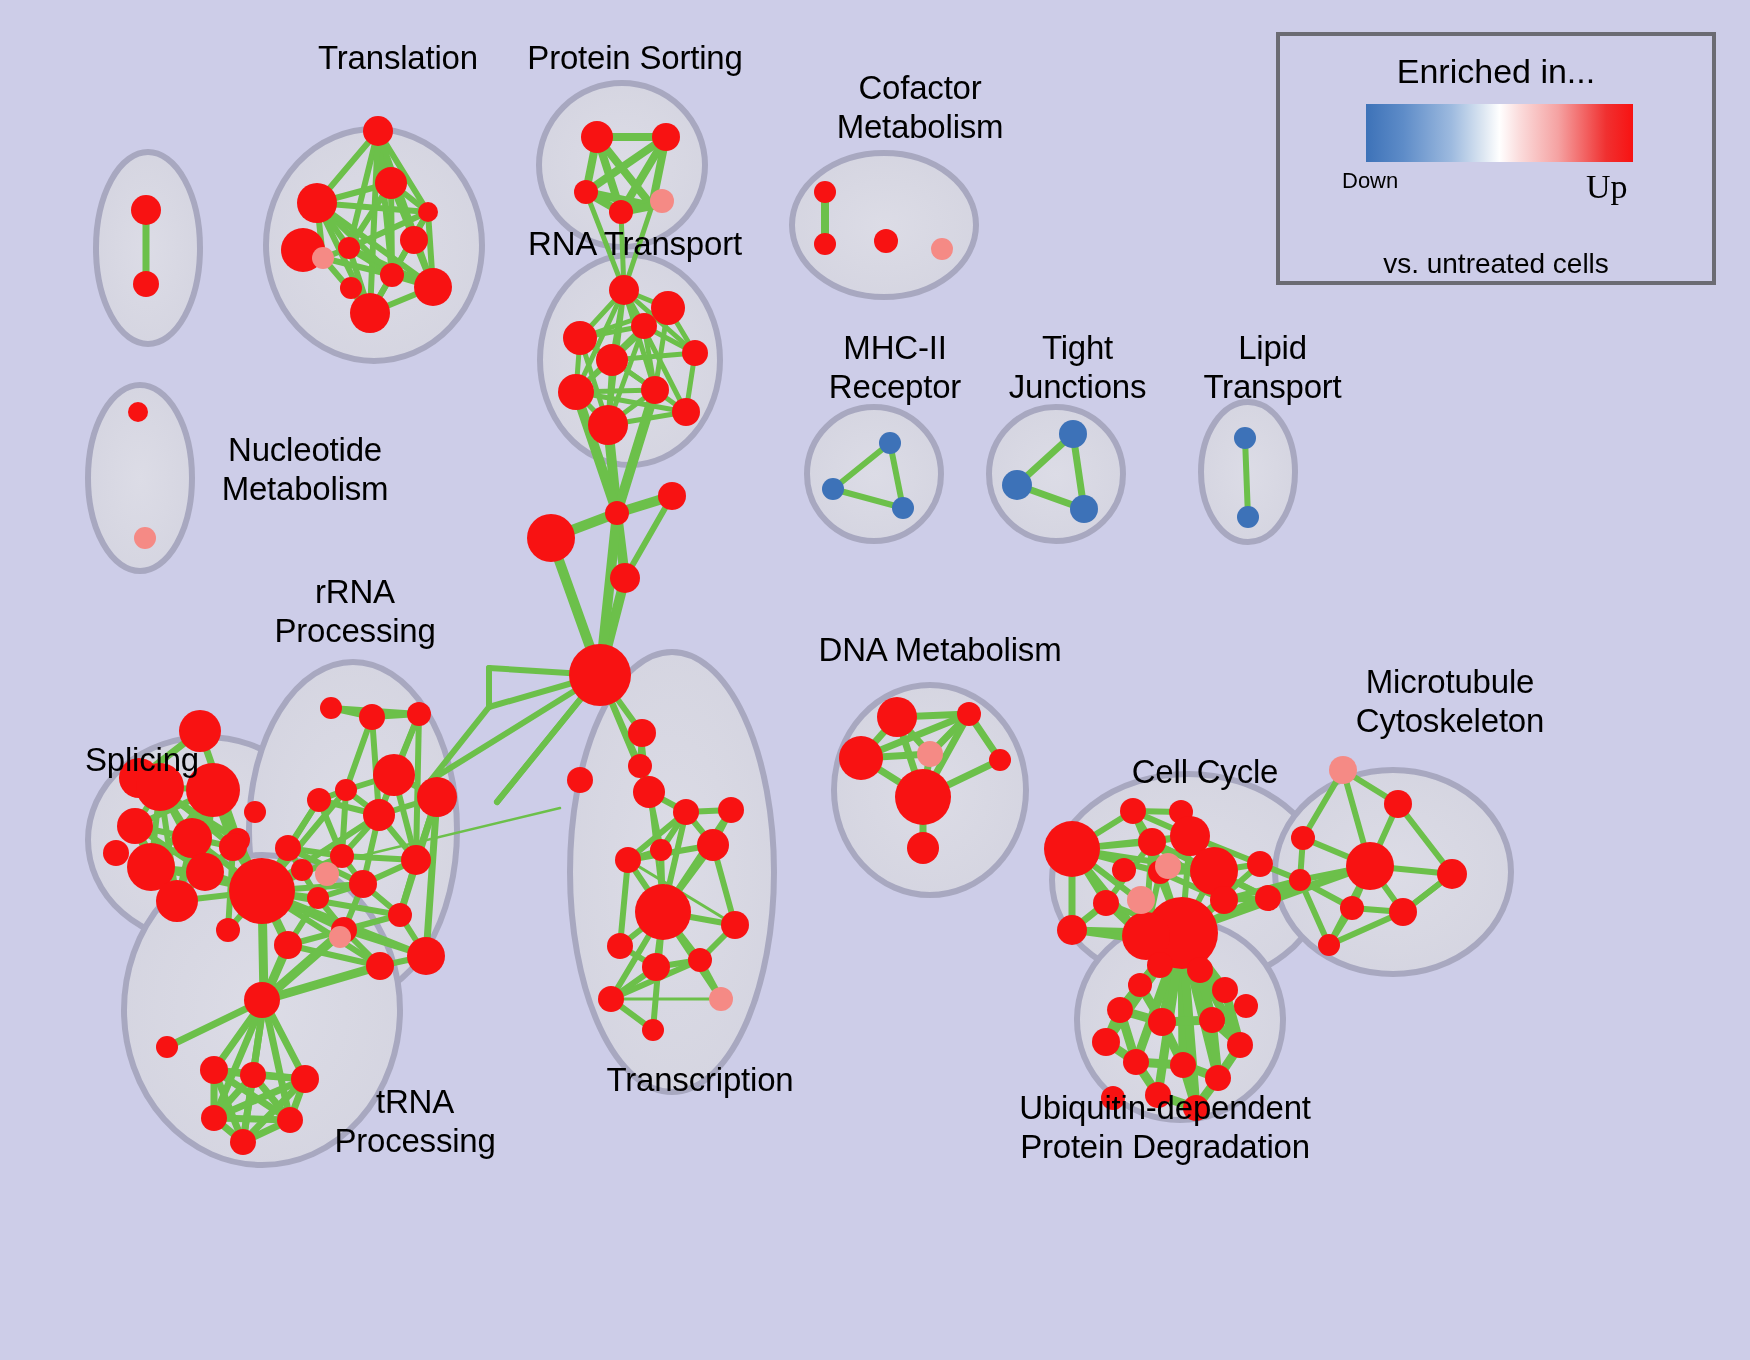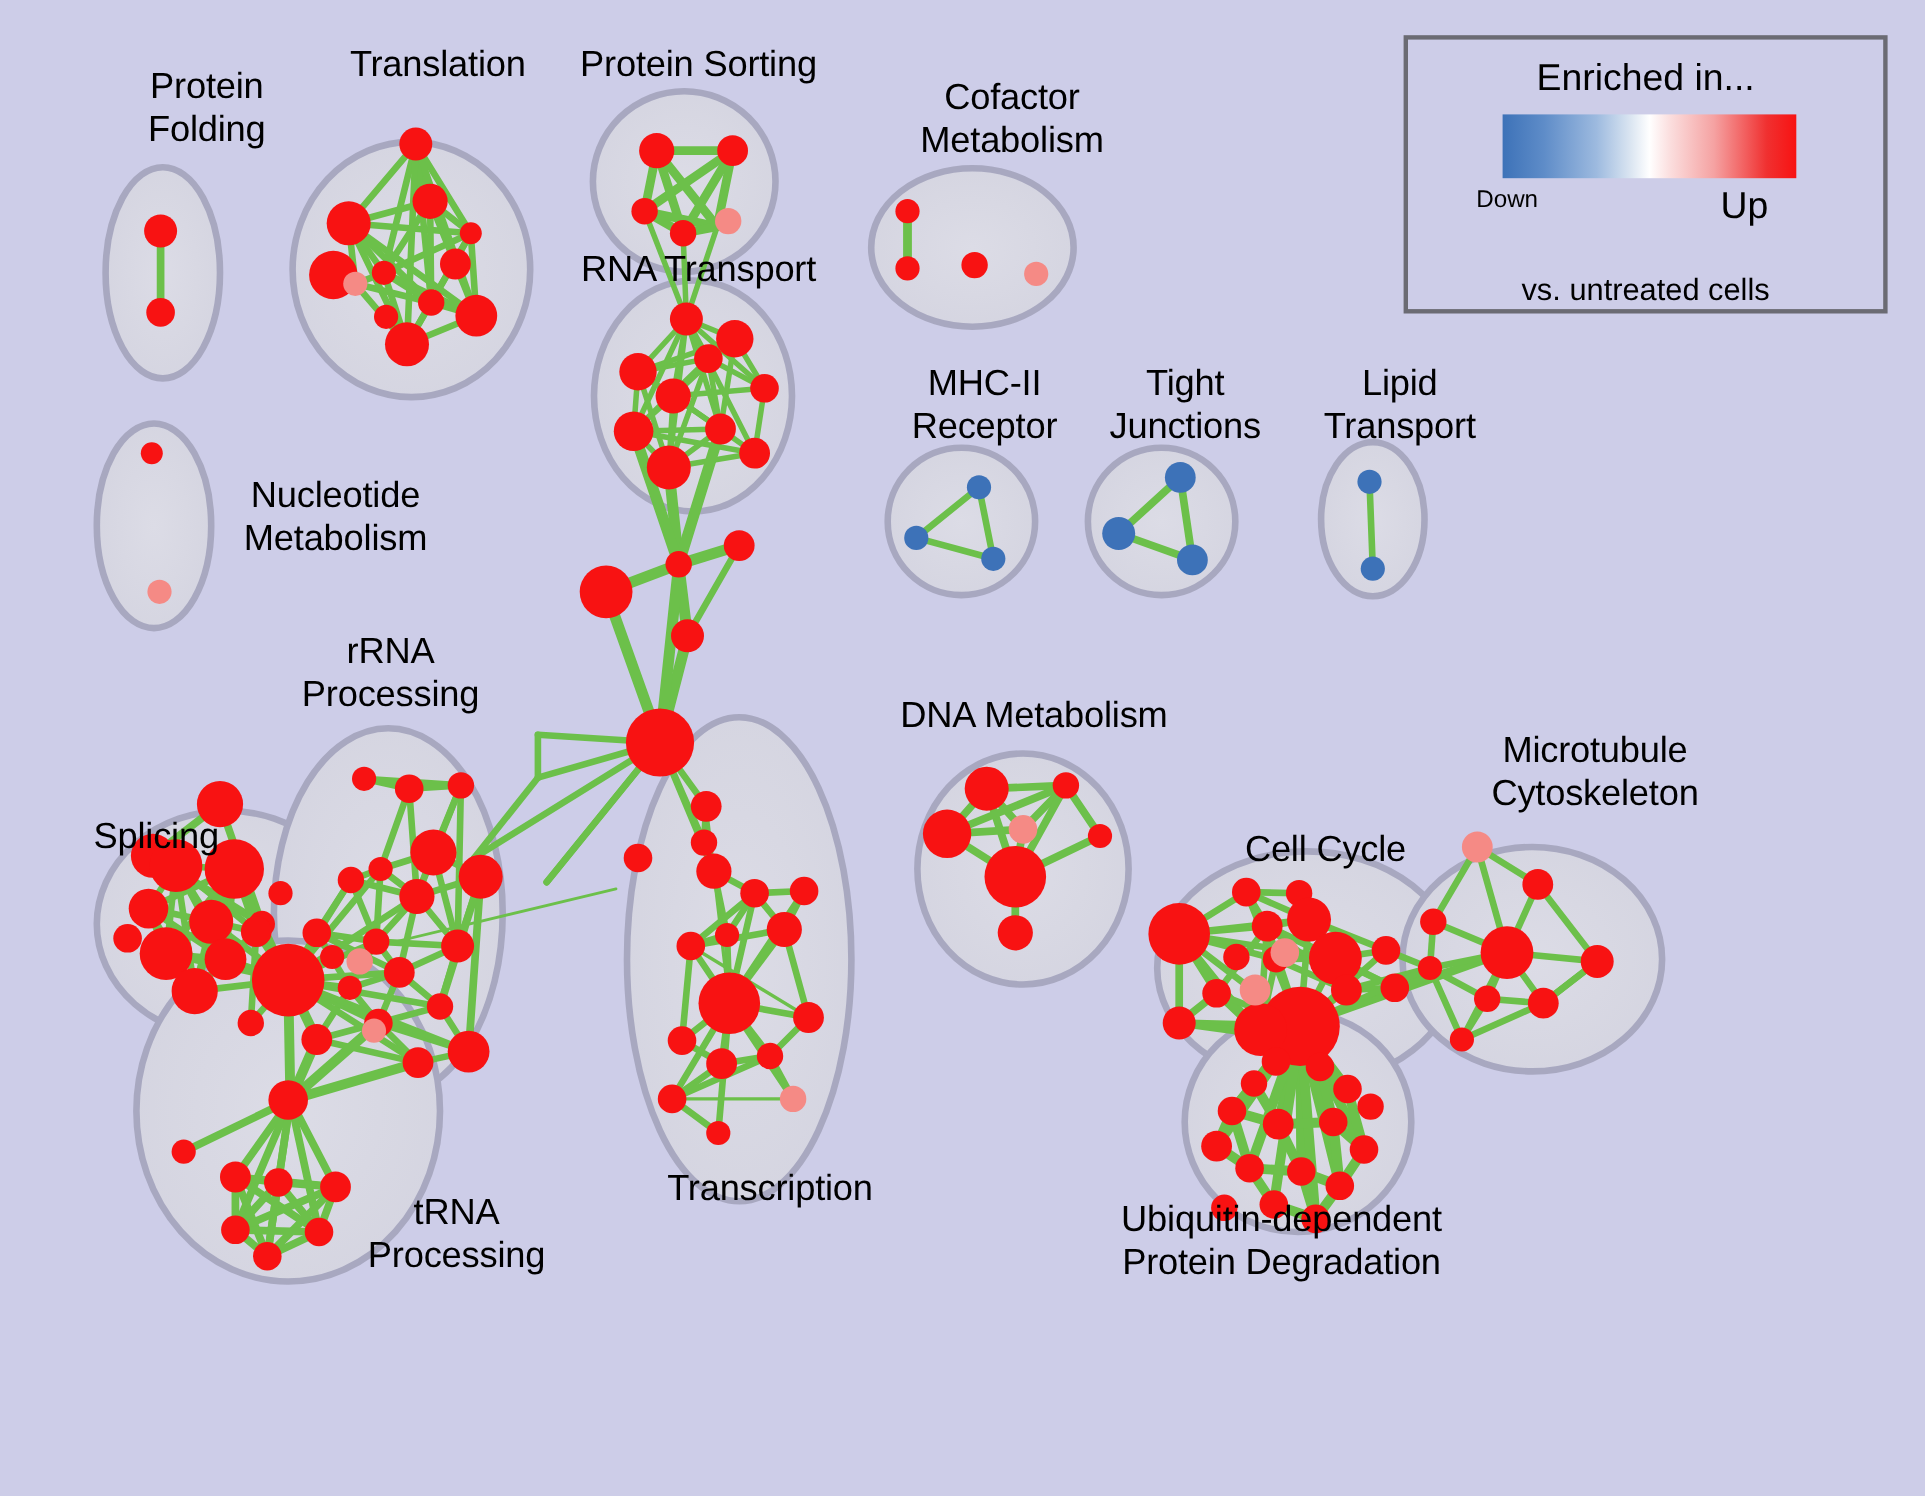--- a/index.html
+++ b/index.html
@@ -33,21 +33,21 @@
   }
   #legend-title{
     position:absolute;left:0;top:16px;width:100%;
     text-align:center;font-size:34px;color:#000;
   }
   #legend-bar{
     position:absolute;left:86px;top:68px;width:267px;height:58px;
     background:linear-gradient(to right,#3d72b8 0%,#5e8cc8 14%,#9dbadf 32%,#dde7f2 44%,#f4f4f4 50%,#fbdede 57%,#f5a2a2 72%,#f03030 90%,#f81212 100%);
   }
   #legend-down{position:absolute;left:62px;top:132px;font-size:22px;}
-  #legend-up{position:absolute;left:284px;top:132px;font-size:34px;}
+  #legend-up{position:absolute;left:306px;top:132px;font-size:34px;font-family:Liberation Serif, serif;}
   #legend-line1{position:absolute;left:0;top:178px;width:100%;text-align:center;font-size:28px;}
   #legend-line2{position:absolute;left:0;top:212px;width:100%;text-align:center;font-size:28px;}
   .legend-txt{color:#000;font-family:"Liberation Sans", sans-serif;white-space:pre;}
 </style>
 </head>
 <body>
 
 <div id="root" style="background: rgb(205, 205, 232);">
 
   <svg id="net" viewBox="0 0 1750 1360" xmlns="http://www.w3.org/2000/svg">
@@ -748,21 +748,20 @@
         <circle cx="1183" cy="1065" r="13" fill="#f81212"></circle>
         <circle cx="1218" cy="1078" r="13" fill="#f81212"></circle>
         <circle cx="1158" cy="1095" r="13" fill="#f81212"></circle>
         <circle cx="1196" cy="1108" r="13" fill="#f81212"></circle>
         <circle cx="1246" cy="1006" r="12" fill="#f81212"></circle>
         <circle cx="1113" cy="1098" r="12" fill="#f81212"></circle>
       </g>
     </g>
   </svg>
 
-  <div class="lbl" style="left:78px;top:58px;width:220px;">Protein<br>Folding</div>
   <div class="lbl" style="left:268px;top:38px;width:260px;">Translation</div>
   <div class="lbl" style="left:490px;top:38px;width:290px;">Protein Sorting</div>
   <div class="lbl" style="left:780px;top:68px;width:280px;">Cofactor<br>Metabolism</div>
   <div class="lbl" style="left:495px;top:224px;width:280px;">RNA Transport</div>
   <div class="lbl" style="left:780px;top:328px;width:230px;">MHC-II<br>Receptor</div>
   <div class="lbl" style="left:975px;top:328px;width:205px;">Tight<br>Junctions</div>
   <div class="lbl" style="left:1165px;top:328px;width:215px;">Lipid<br>Transport</div>
   <div class="lbl" style="left:180px;top:430px;width:250px;">Nucleotide<br>Metabolism</div>
   <div class="lbl" style="left:240px;top:572px;width:230px;">rRNA<br>Processing</div>
   <div class="lbl" style="left:790px;top:630px;width:300px;">DNA Metabolism</div>

